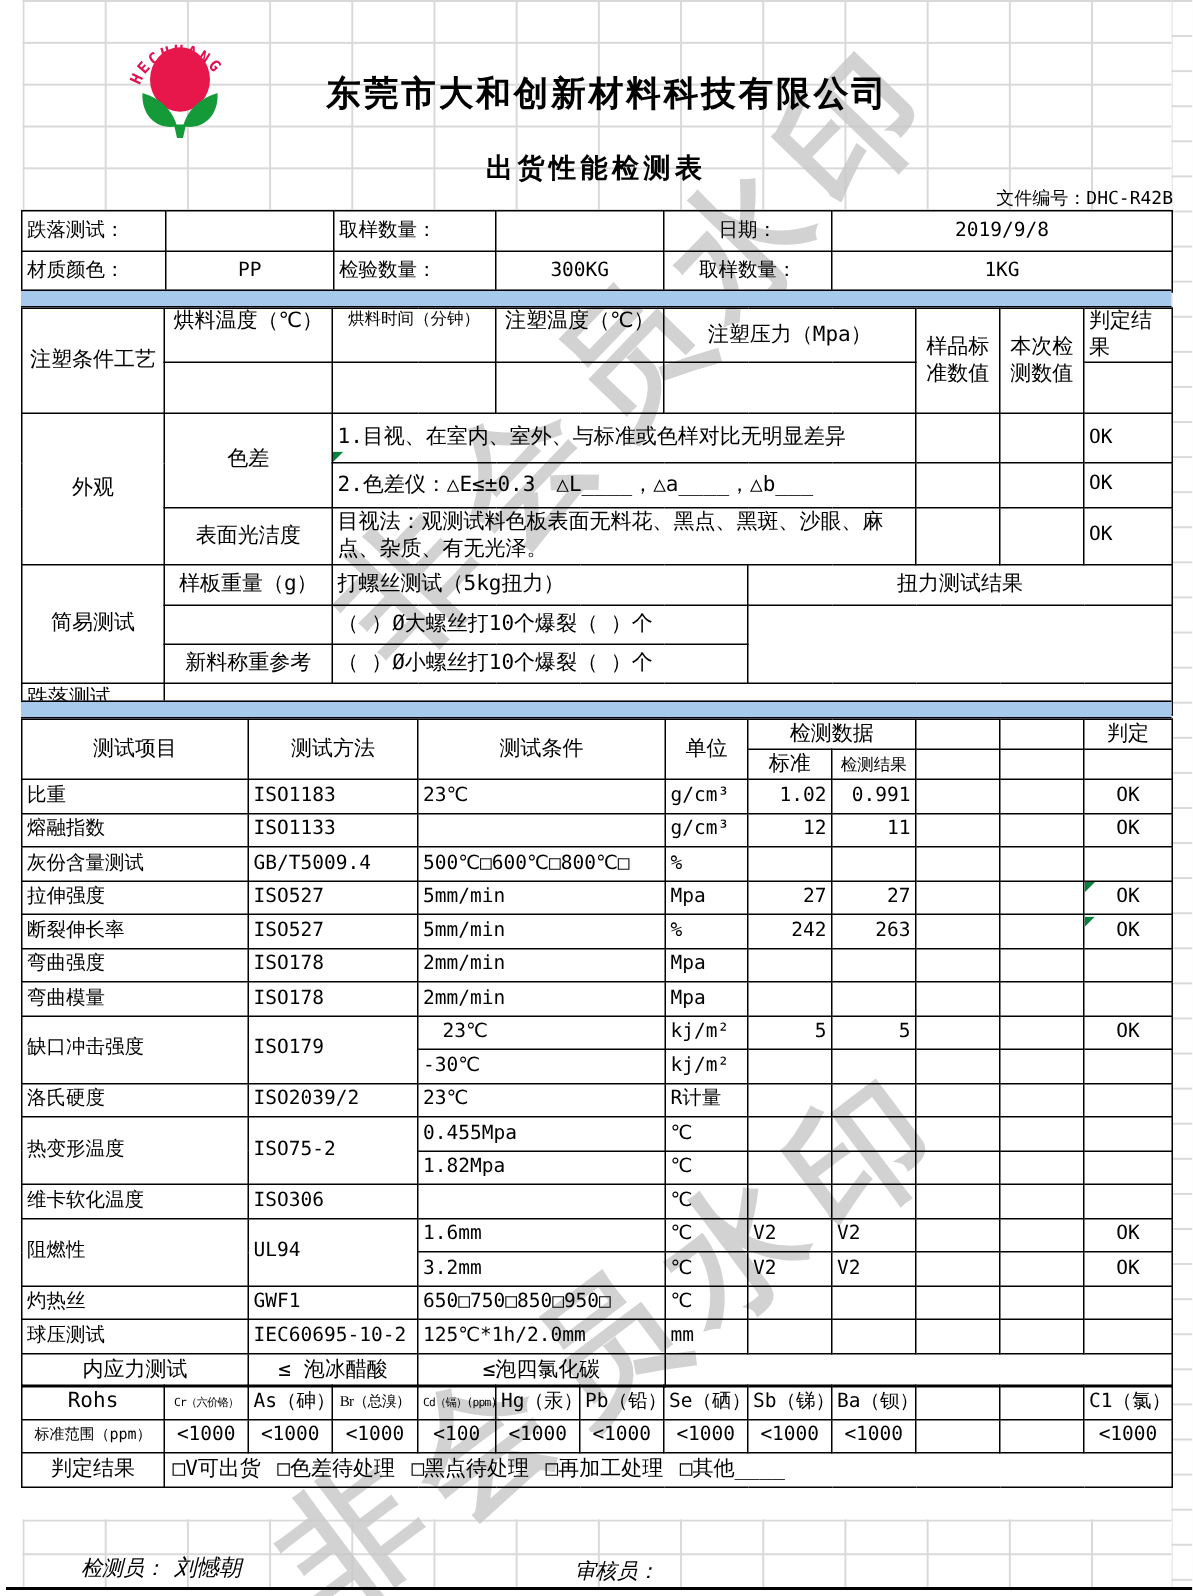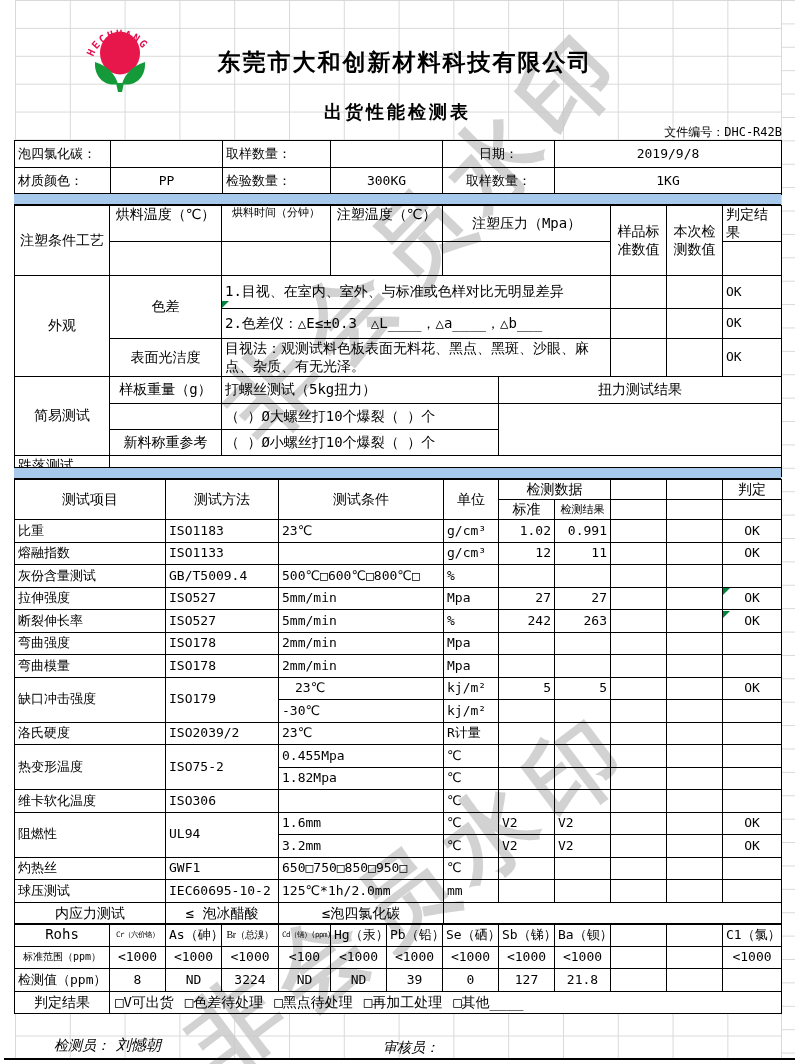--- a/index.html
+++ b/index.html
@@ -92,21 +92,21 @@
     <colgroup>
         <col style="width:96px">
         <col style="width:112px">
         <col style="width:108px">
         <col style="width:112px">
         <col style="width:112px">
         <col style="width:227px">
       </colgroup>
     <tbody>
         <tr style="height:27px">
-      <td>泡四氯化碳：</td>
+      <td>跌落测试：</td>
       <td class="c"></td>
       <td>取样数量：</td>
       <td class="c"></td>
       <td class="c">日期：</td>
       <td class="c">2019/9/8</td>
     </tr>
     <tr style="height:27px">
       <td>材质颜色：</td>
       <td class="c">PP</td>
       <td>检验数量：</td>
@@ -459,35 +459,20 @@
       <td class="c">&lt;1000</td>
       <td class="c">&lt;1000</td>
       <td class="c">&lt;1000</td>
       <td class="c">&lt;1000</td>
       <td class="c">&lt;1000</td>
       <td></td>
       <td></td>
       <td class="c">&lt;1000</td>
     </tr>
     <tr style="height:22.5px">
-      <td class="c">检测值（ppm）</td>
-      <td class="c">8</td>
-      <td class="c">ND</td>
-      <td class="c">3224</td>
-      <td class="c">ND</td>
-      <td class="c">ND</td>
-      <td class="c">39</td>
-      <td class="c">0</td>
-      <td class="c">127</td>
-      <td class="c">21.8</td>
-      <td></td>
-      <td></td>
-      <td class="c"></td>
-    </tr>
-    <tr style="height:22.5px">
       <td class="c s14">判定结果</td>
       <td colspan="12">
         <div class="opts">
           <span>□V可出货</span>
           <span>□色差待处理</span>
           <span>□黑点待处理</span>
           <span>□再加工处理</span>
           <span>□其他____</span>
         </div>
       </td>

